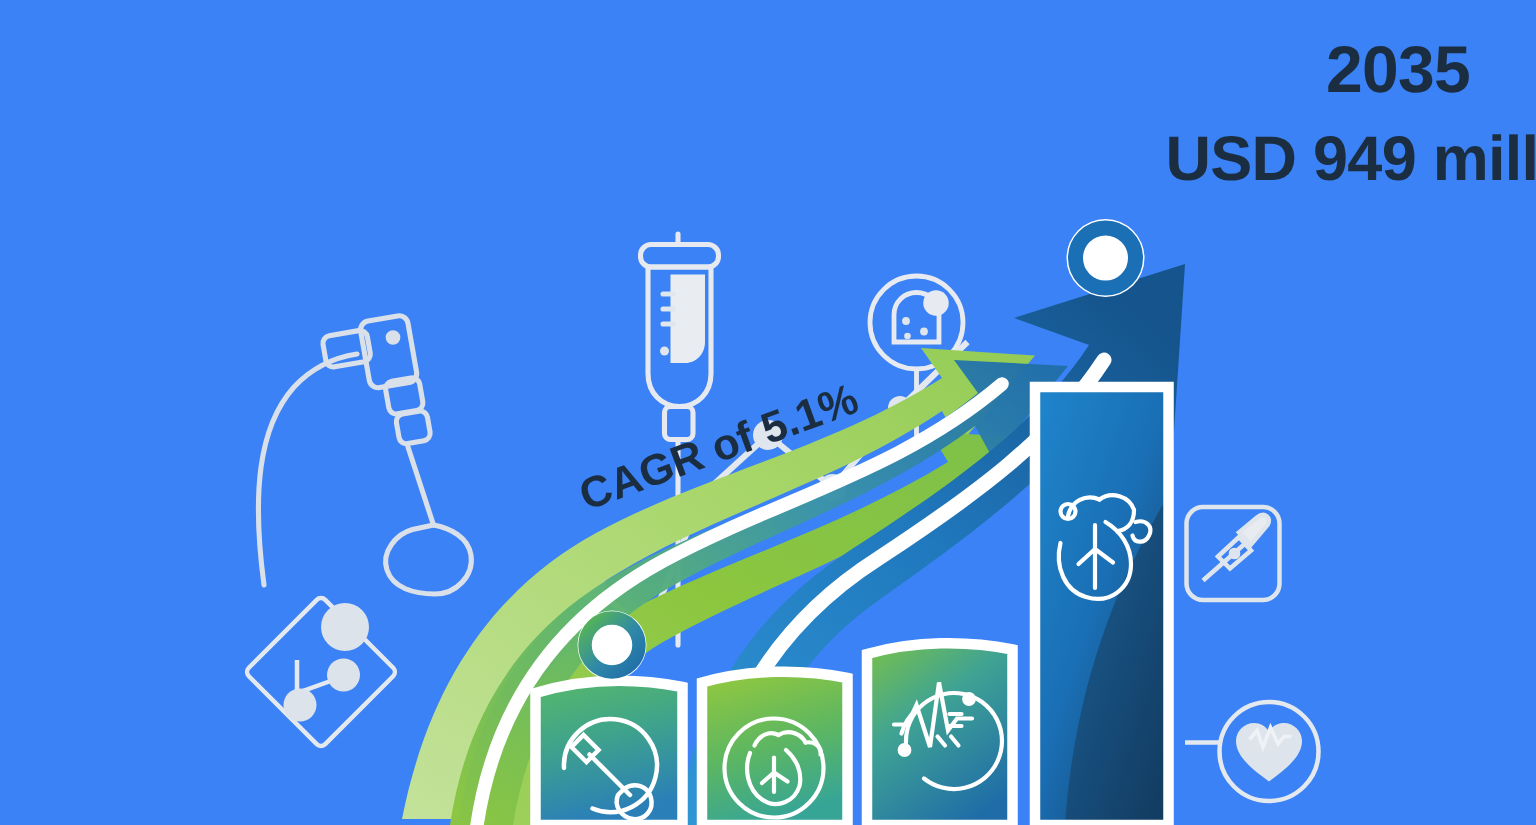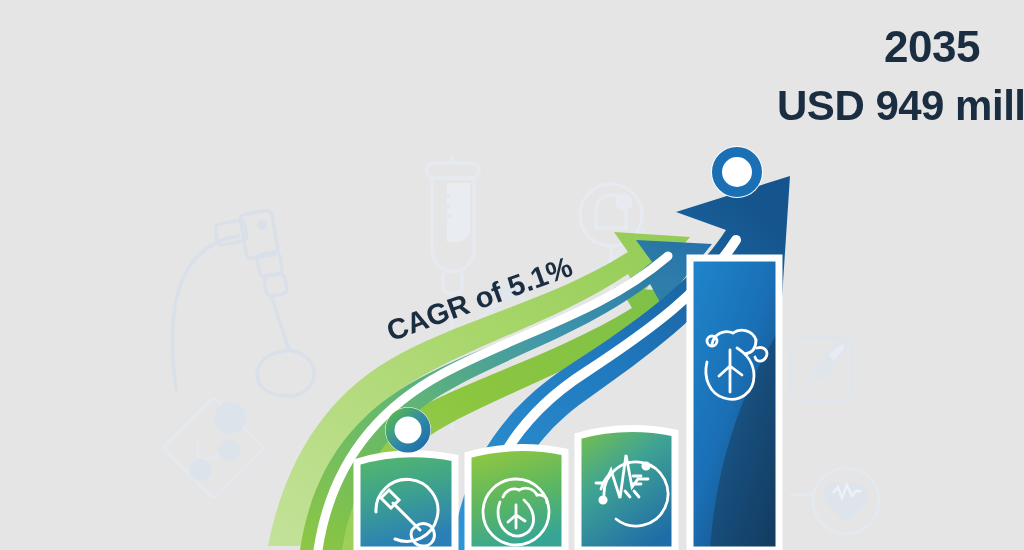--- a/index.html
+++ b/index.html
@@ -8,21 +8,21 @@
     padding: 0;
     background: #ffffff;
   }
   body {
     font-family: "Liberation Sans", sans-serif;
   }
   #infographic {
     position: relative;
     width: 1024px;
     height: 550px;
-    background: #e5e5e5;
+    background: #3b82f6;
     overflow: hidden;
   }
   #artboard {
     position: absolute;
     inset: 0;
     width: 1024px;
     height: 550px;
   }
   .headline {
     position: absolute;

